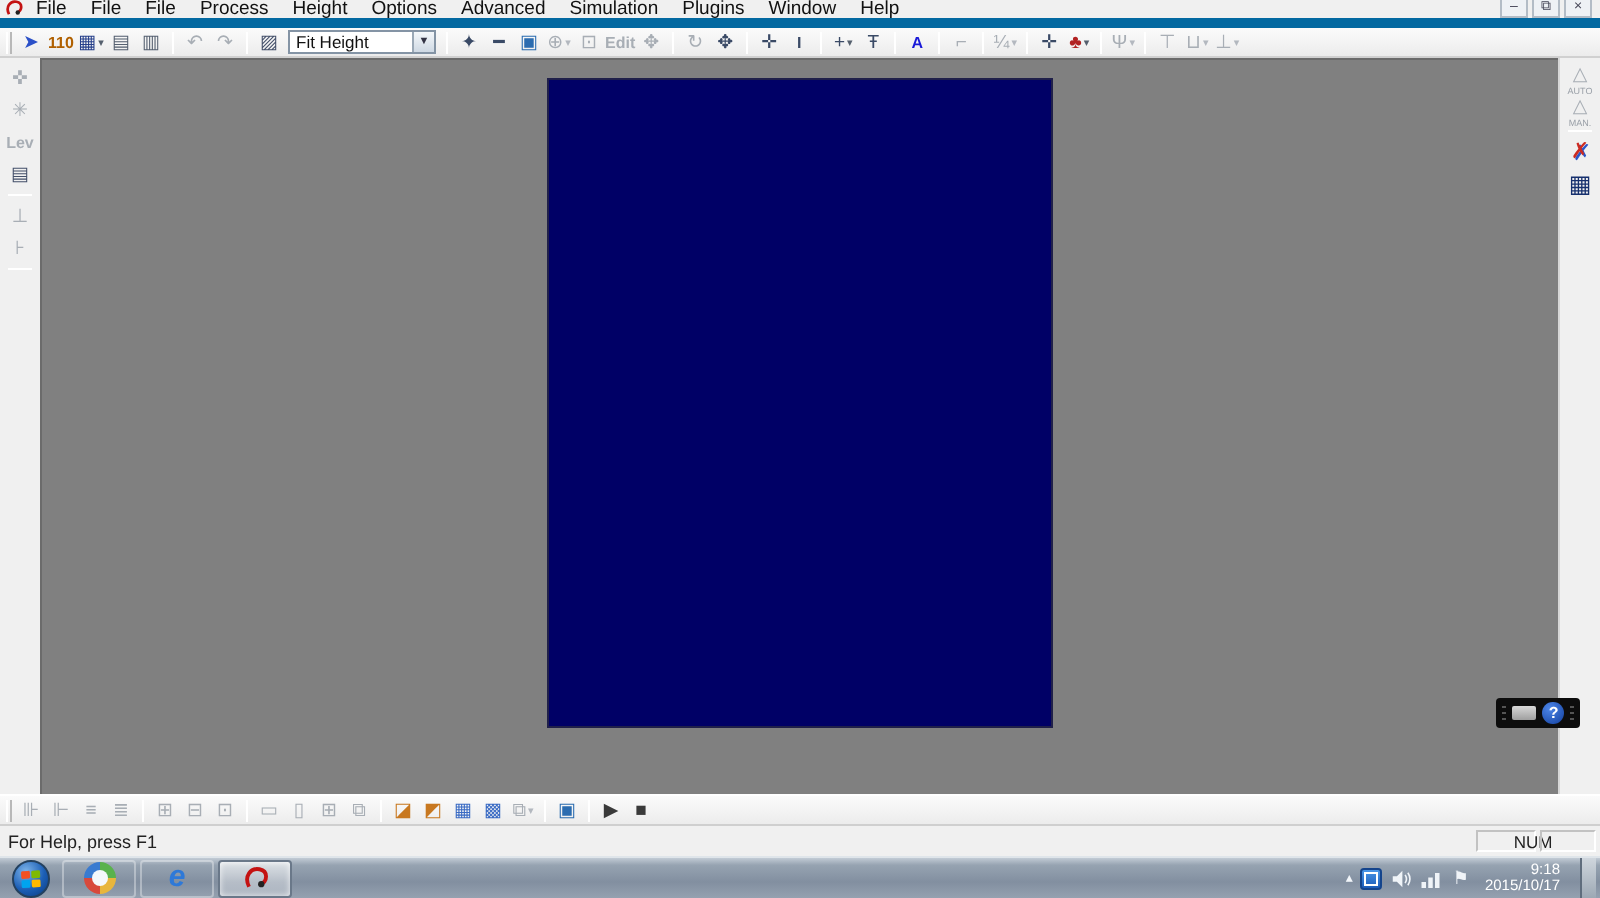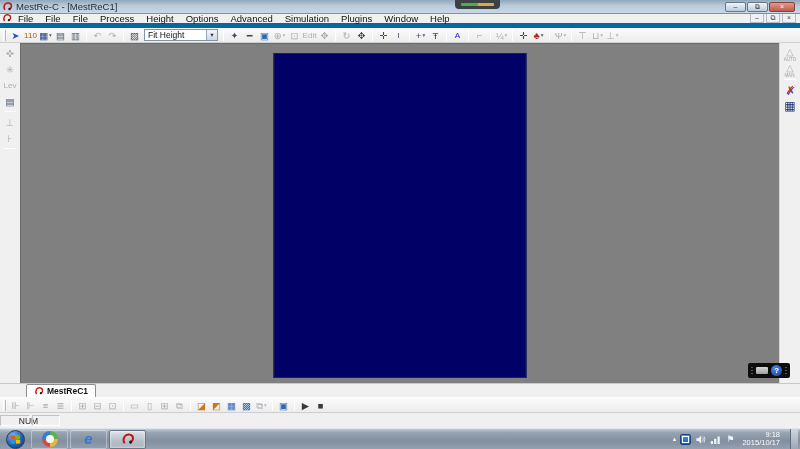--- a/index.html
+++ b/index.html
@@ -30,21 +30,21 @@
   .mdibtn{width:14px;height:11px;border:1px solid #b3bcc6;background:#eef1f5;font-size:7px;line-height:9px;text-align:center;color:#445;}
 
   
   .toolbar{height:15px;background:linear-gradient(#fbfbfb,#ececec);border-bottom:1px solid #d0d0d0;
     display:flex;align-items:center;padding:0 1px;overflow:hidden;}
   .grip{width:3px;height:11px;border-left:1px solid #fff;border-right:1px solid #b8b8b8;margin:0 2px;}
   .strip{display:flex;align-items:center;height:100%;}
   .tbtn{display:inline-flex;align-items:center;justify-content:center;min-width:14px;height:13px;margin:0 0.5px;
     border-radius:2px;cursor:default;}
   .tbtn b{font-weight:normal;font-size:9.5px;line-height:13px;color:#33445a;}
-  .tbtn.txt b{font-weight:normal;font-size:8px;}
+  .tbtn.txt b{font-weight:bold;font-size:8px;}
   .tbtn.dis b{color:#a8aeb5;}
   .tbtn i{font-style:normal;font-size:5.5px;color:#55606e;margin-left:1px;}
   .tbtn.dis i{color:#b3b8bf;}
   .sep{width:1px;height:11px;background:#c7c7c7;border-right:1px solid #fff;margin:0 3px;}
   .combo{display:flex;align-items:center;width:74px;height:12px;background:#fff;border:1px solid #8494a5;margin:0 2px;}
   .combo span{flex:1;font-size:8.5px;padding-left:3px;color:#111;white-space:nowrap;}
   .combo .drop{width:11px;height:10px;background:linear-gradient(#f4f7fa,#cfd9e4);border-left:1px solid #9aa8b6;
     font-size:5.5px;text-align:center;line-height:10px;color:#334;}
 
   
@@ -111,35 +111,20 @@
   .clock{text-align:right;color:#fff;font-size:7.5px;line-height:8px;margin:0 4px;}
   .showdesk{width:8px;height:21px;background:linear-gradient(#cfd6dd,#9aa6b2);border-left:1px solid #5f6d7d;margin-left:2px;}
 
   svg{display:block;}
 </style>
 </head>
 <body>
 
 <div class="screen" data-name="application-window">
 
-  <div class="titlebar" data-name="titlebar">
-    <svg class="appicon" data-name="app-icon" viewBox="0 0 16 16">
-      <path d="M4 13 C1 7,5 2,10 3 C15 4,15 10,10 12" fill="none" stroke="#c41212" stroke-width="2.2"></path>
-      <circle cx="11" cy="11.5" r="1.8" fill="#222"></circle>
-    </svg>
-    <span class="title" data-name="window-title">MestRe-C - [MestReC1]</span>
-    <div class="winbtns">
-      <div class="wbtn" data-name="minimize-button">–</div>
-      <div class="wbtn" data-name="restore-button">⧉</div>
-      <div class="wbtn close" data-name="close-button">×</div>
-    </div>
-    <div class="peek" data-name="recorder-peek-widget">
-        <div class="bar" data-name="recorder-progress-bar"></div>
-      </div>
-  </div>
 
   <div class="menubar" data-name="menubar">
     <svg class="appicon" data-name="document-icon" viewBox="0 0 16 16">
       <path d="M4 13 C1 7,5 2,10 3 C15 4,15 10,10 12" fill="none" stroke="#c41212" stroke-width="2.2"></path>
       <circle cx="11" cy="11.5" r="1.8" fill="#222"></circle>
     </svg>
     <nav class="menus" data-name="menu-items">
         <span class="menuitem" data-name="menu-file">File</span>
         <span class="menuitem" data-name="menu-edit">File</span>
         <span class="menuitem" data-name="menu-view">File</span>
@@ -328,29 +313,20 @@
     </div>
 
     <div class="capture" data-name="capture-overlay-widget">
       <div class="dots" data-name="drag-handle"></div>
       <div class="cbtn" data-name="capture-button"></div>
       <div class="help" data-name="help-icon">?</div>
       <div class="dots" data-name="drag-handle"></div>
     </div>
   </div>
 
-  <div class="tabbar" data-name="document-tabbar">
-    <div class="tab" data-name="tab-mestrec1">
-      <svg class="appicon" data-name="tab-document-icon" viewBox="0 0 16 16">
-        <path d="M4 13 C1 7,5 2,10 3 C15 4,15 10,10 12" fill="none" stroke="#c41212" stroke-width="2.2"></path>
-        <circle cx="11" cy="11.5" r="1.8" fill="#222"></circle>
-      </svg>
-      <span data-name="tab-label">MestReC1</span>
-    </div>
-  </div>
 
   <div class="toolbar2" data-name="arrange-toolbar">
     <div class="grip" data-name="toolbar-grip"></div>
     <div class="strip">
         <span class="tbtn dis" data-name="align-left-icon">
           <b>⊪</b>
         </span>
         <span class="tbtn dis" data-name="align-right-icon">
           <b>⊩</b>
         </span>
@@ -408,20 +384,21 @@
         <span class="tbtn" data-name="play-icon">
           <b style="color: rgb(58, 58, 58);">▶</b>
         </span>
         <span class="tbtn" data-name="stop-icon">
           <b style="color: rgb(58, 58, 58);">■</b>
         </span>
       </div>
   </div>
 
   <div class="statusbar" data-name="statusbar">
+    <span class="msg" data-name="status-message">For Help, press F1</span>
     <span class="spane num" data-name="num-lock-indicator">NUM</span>
     <span class="spane blank" data-name="status-pane"></span>
   </div>
 
   <div class="taskbar" data-name="taskbar">
     <div class="orb" data-name="start-button">
       <div class="orbc" data-name="windows-logo-icon">
         <svg width="11" height="11" viewBox="0 0 16 16">
           <g transform="rotate(-3 8 8)">
             <rect x="1" y="2" width="6.4" height="5.6" rx="1" fill="#f25022"></rect>

